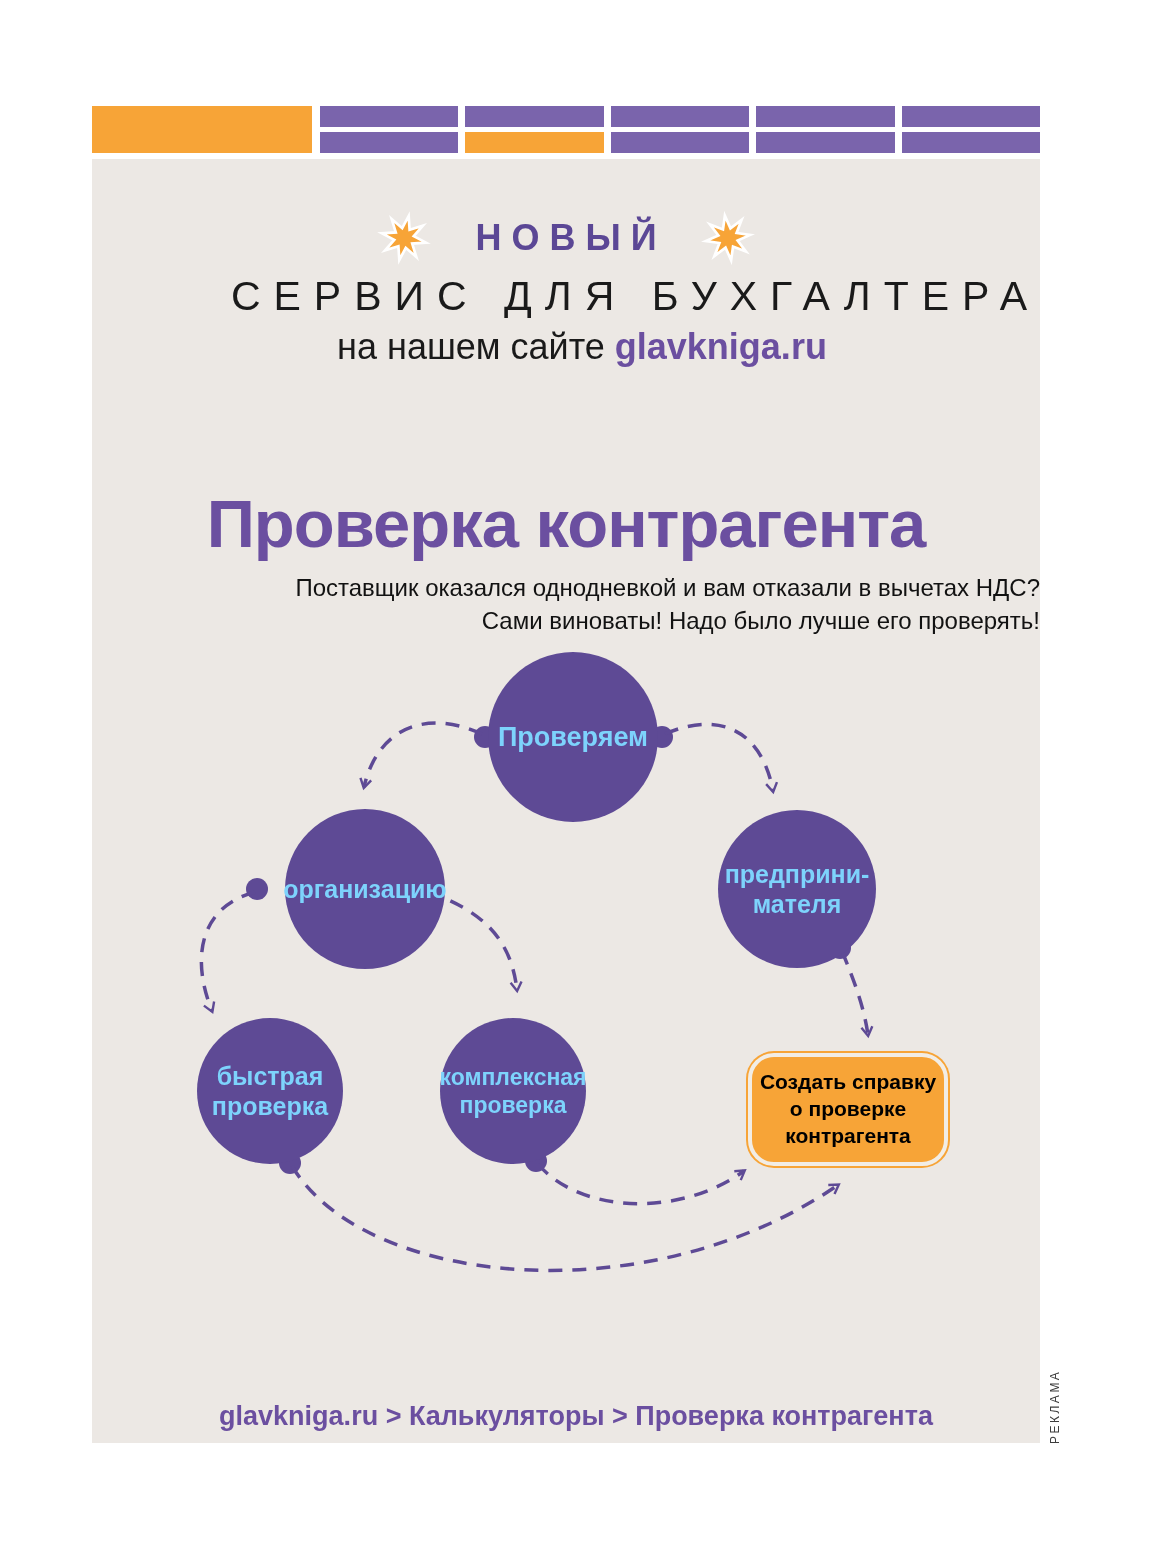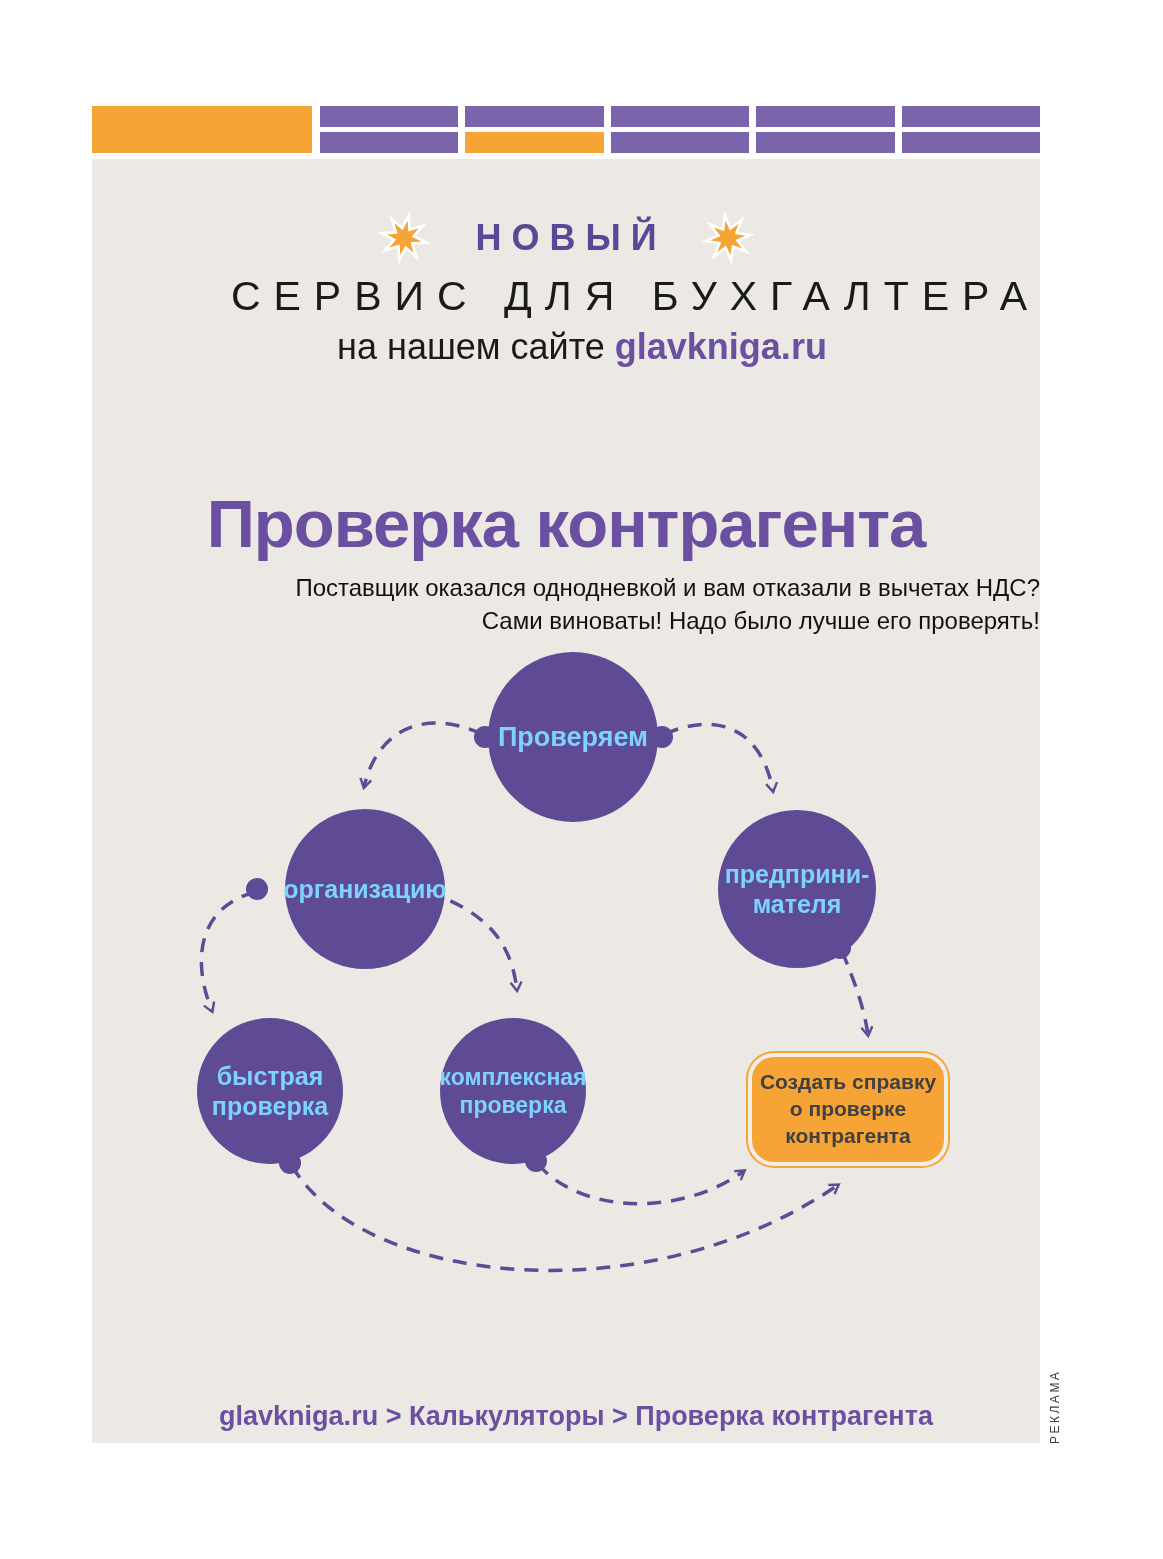--- a/index.html
+++ b/index.html
@@ -54,21 +54,21 @@
   .node-bystraya{left:105px;top:859px;width:146px;height:146px;font-size:25px;}
   .node-kompleksnaya{left:348px;top:859px;width:146px;height:146px;font-size:23px;}
 
   .connectors{position:absolute;left:0;top:0;width:948px;height:1284px;pointer-events:none;}
 
   
   .cta{position:absolute;left:656px;top:894px;width:200px;height:113px;
     background:var(--orange);border:4px solid var(--cta-gap);border-radius:26px;
     box-shadow:0 0 0 2px var(--orange);
     display:flex;flex-direction:column;align-items:center;justify-content:center;
-    color:#404040;font-weight:bold;font-size:21px;line-height:1.28;text-align:center;cursor:pointer;}
+    color:#000000;font-weight:bold;font-size:21px;line-height:1.28;text-align:center;cursor:pointer;}
 
   .breadcrumb{position:absolute;top:1242px;left:0;right:0;text-align:center;
     font-size:27px;font-weight:bold;color:var(--title-purple);cursor:pointer;padding-left:20px;}
 
   .ad-marker{position:absolute;left:1048px;top:1444px;transform:rotate(-90deg);
     transform-origin:0 0;font-size:12px;letter-spacing:2.5px;color:#3C3C3C;white-space:nowrap;}
 </style>
 </head>
 <body>
 

